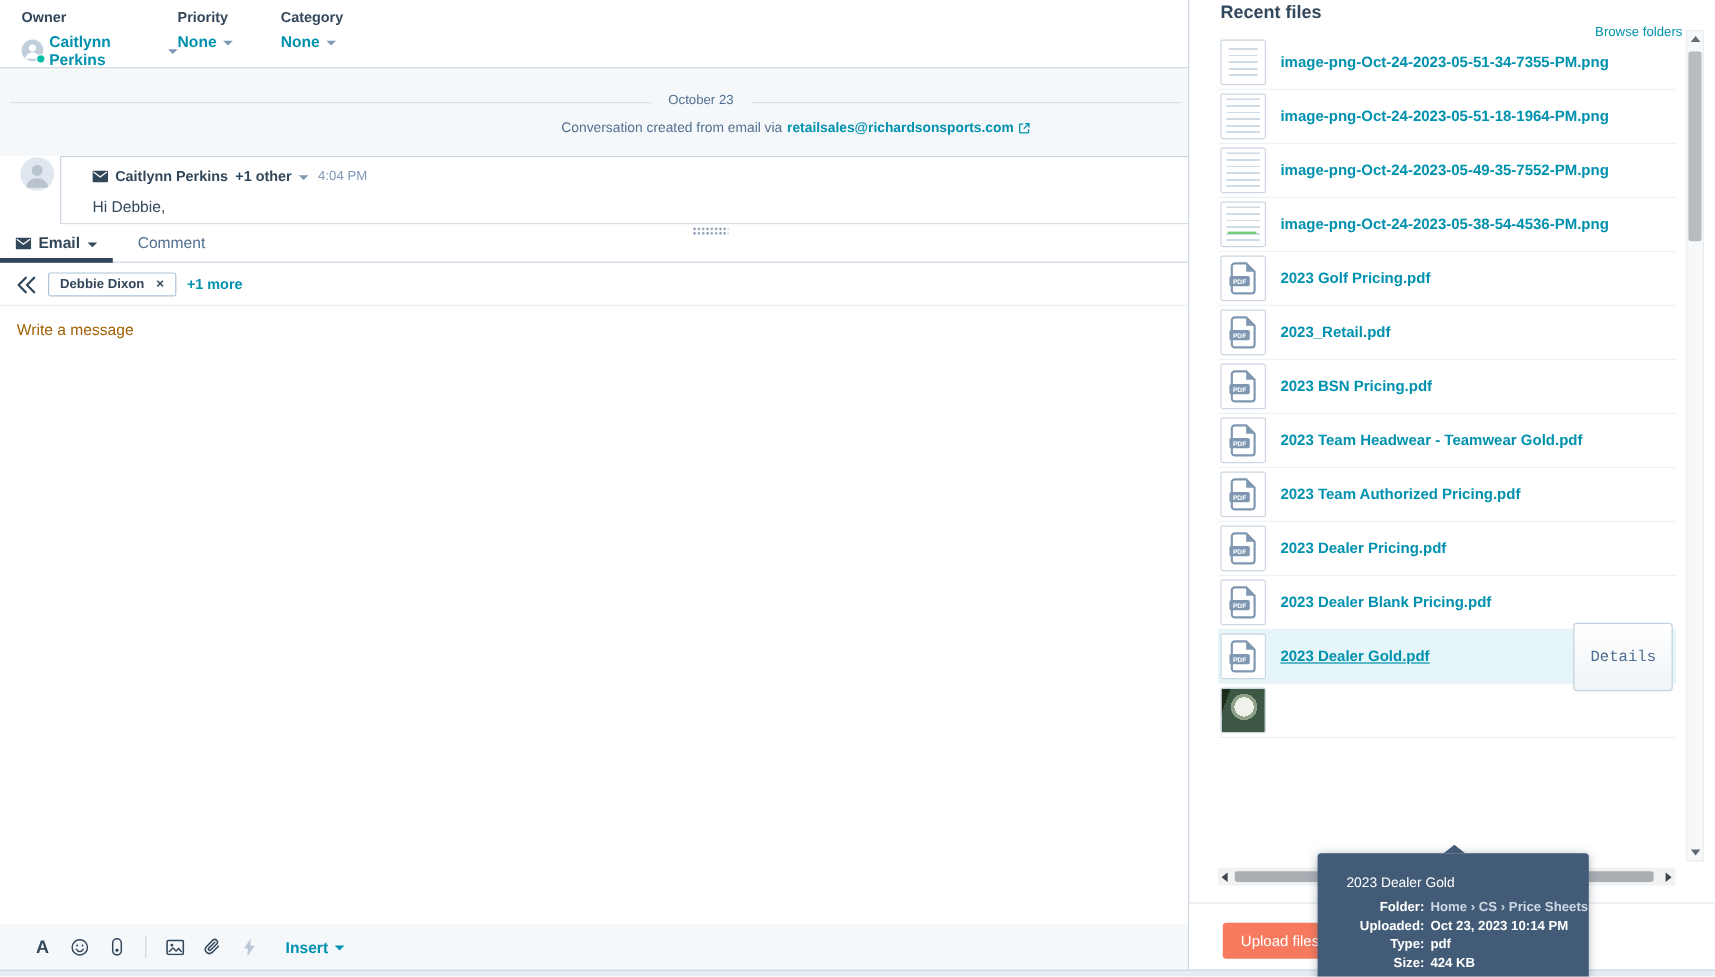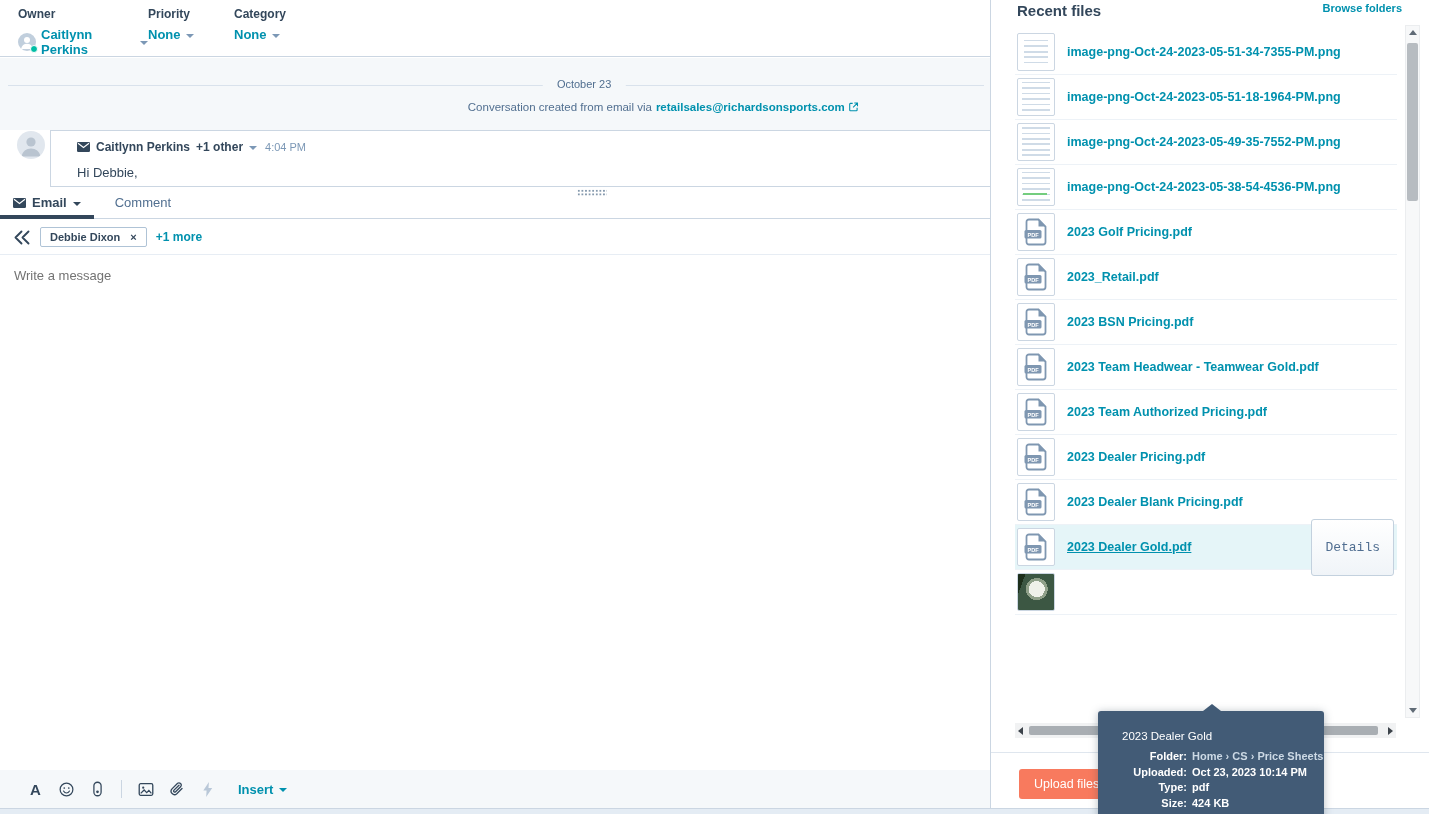--- a/index.html
+++ b/index.html
@@ -42,34 +42,34 @@
   .tab.plain { color:#516f90; margin-left:8px; }
   .drag-handle { position:absolute; left:577px; top:2px; width:30px; height:7px; cursor:grab;
     background-image:radial-gradient(#8599ad 0.9px, transparent 1.1px); background-size:3.6px 3.6px; }
 
   .recipients-row { position:absolute; top:220px; left:0; right:0; height:35px; background:#fff; border-bottom:1px solid #e7edf4; display:flex; align-items:center; padding-left:13px; gap:9px; }
   .chip { display:flex; align-items:center; gap:10px; border:1px solid #afc3d6; border-radius:2px; background:#fff; padding:3px 9px; font-size:11px; font-weight:bold; color:#33475b; cursor:pointer; }
   .chip-x { font-size:11px; cursor:pointer; }
   .more-link { font-size:12px; font-weight:bold; color:var(--link,#0091ae); text-decoration:none; cursor:pointer; }
 
   .composer-body { position:absolute; top:256px; left:0; right:0; bottom:44px; background:#fff; padding:10px 14px; cursor:text; }
-  .placeholder { font-size:13px; color:#737373; }
+  .placeholder { font-size:13px; color:#a16207; }
 
   .composer-toolbar { position:absolute; left:0; right:0; bottom:6px; height:38px; background:#f5f8fa; display:flex; align-items:center; padding-left:27px; gap:14px; }
   .tb-icon { display:flex; align-items:center; justify-content:center; width:17px; height:17px; cursor:pointer; color:#33475b; }
   .tb-icon.disabled { cursor:default; }
   .tb-divider { width:1px; height:18px; background:#cbd6e2; margin:0 1px; }
   .tb-a { font-size:15px; font-weight:bold; color:#33475b; }
   .insert-dd { display:flex; align-items:center; gap:6px; margin-left:8px; font-size:13px; font-weight:bold; color:var(--link,#0091ae); cursor:pointer; }
 
   
   .right-panel { position:absolute; left:990px; top:0; width:439px; height:814px; background:#fff; border-left:1px solid #cbd6e2; }
   .panel-head { position:absolute; top:2px; left:26px; right:27px; display:flex; justify-content:space-between; align-items:flex-start; }
   .panel-title { font-size:15px; font-weight:bold; color:#33475b; }
-  .browse-link { font-size:11px; font-weight:bold; color:var(--link,#0091ae); text-decoration:none; margin-top:0; cursor:pointer; }
+  .browse-link { font-size:11px; font-weight:normal; color:var(--link,#0091ae); text-decoration:none; margin-top:19px; cursor:pointer; }
 
   .file-list { position:absolute; top:30px; left:24px; right:32px; height:695px; overflow:hidden; }
   .file-row { height:45px; display:flex; align-items:center; gap:12px; border-bottom:1px solid #edf2f7; padding:0 2px; cursor:pointer; }
   .file-row.selected { background:var(--sel,#e5f5f8); }
   .thumb { position:relative; width:38px; height:38px; border:1px solid #cbd6e2; border-radius:2px; background:#fff; flex:none; display:flex; align-items:center; justify-content:center; overflow:hidden; }
   .sketch { position:relative; width:28px; height:30px; background:repeating-linear-gradient(to bottom,#cfdbe7 0 1.5px, transparent 1.5px 5.5px); }
   .v1 .sketch { width:24px; height:24px; }
   .v3 .sketch::after { content:''; position:absolute; left:1px; right:3px; bottom:7px; height:2.5px; background:#74cd7e; }
   .v4 .sketch::after { content:''; position:absolute; left:3px; right:3px; bottom:7px; height:10px; background:#d9ecfa; border:1px solid #9cc6e8; }
   .photo { width:36px; height:36px; background:

